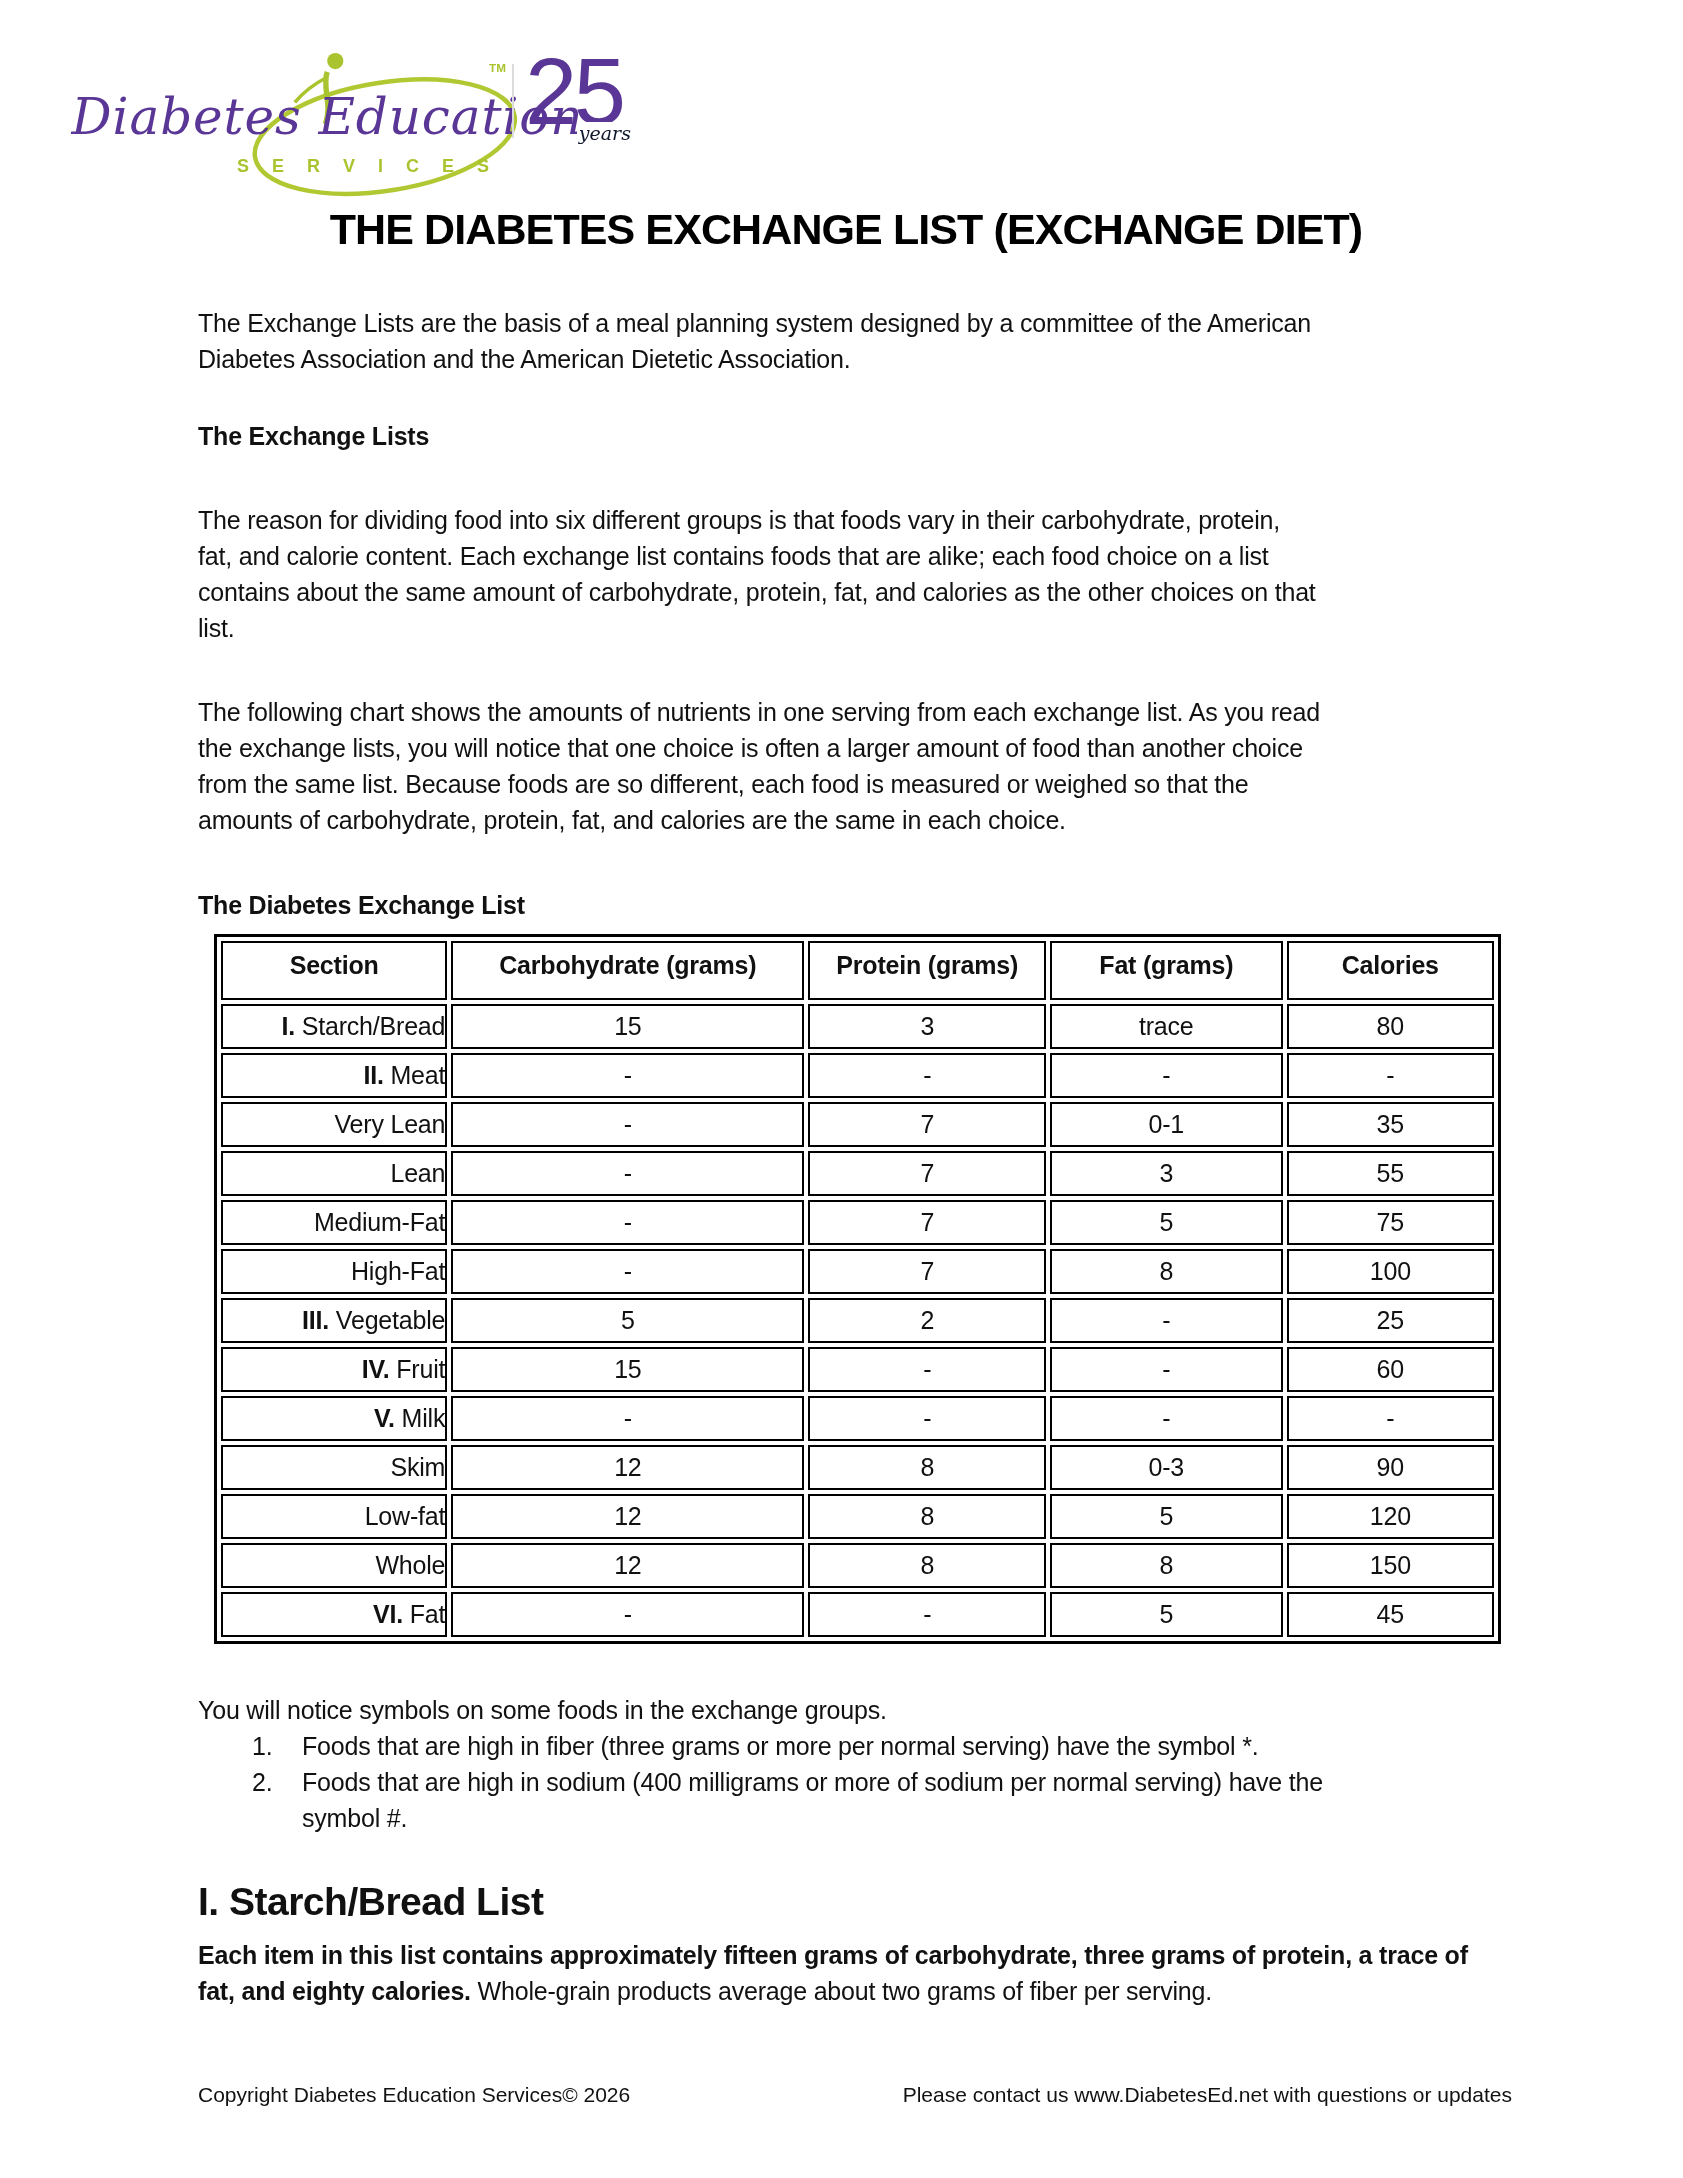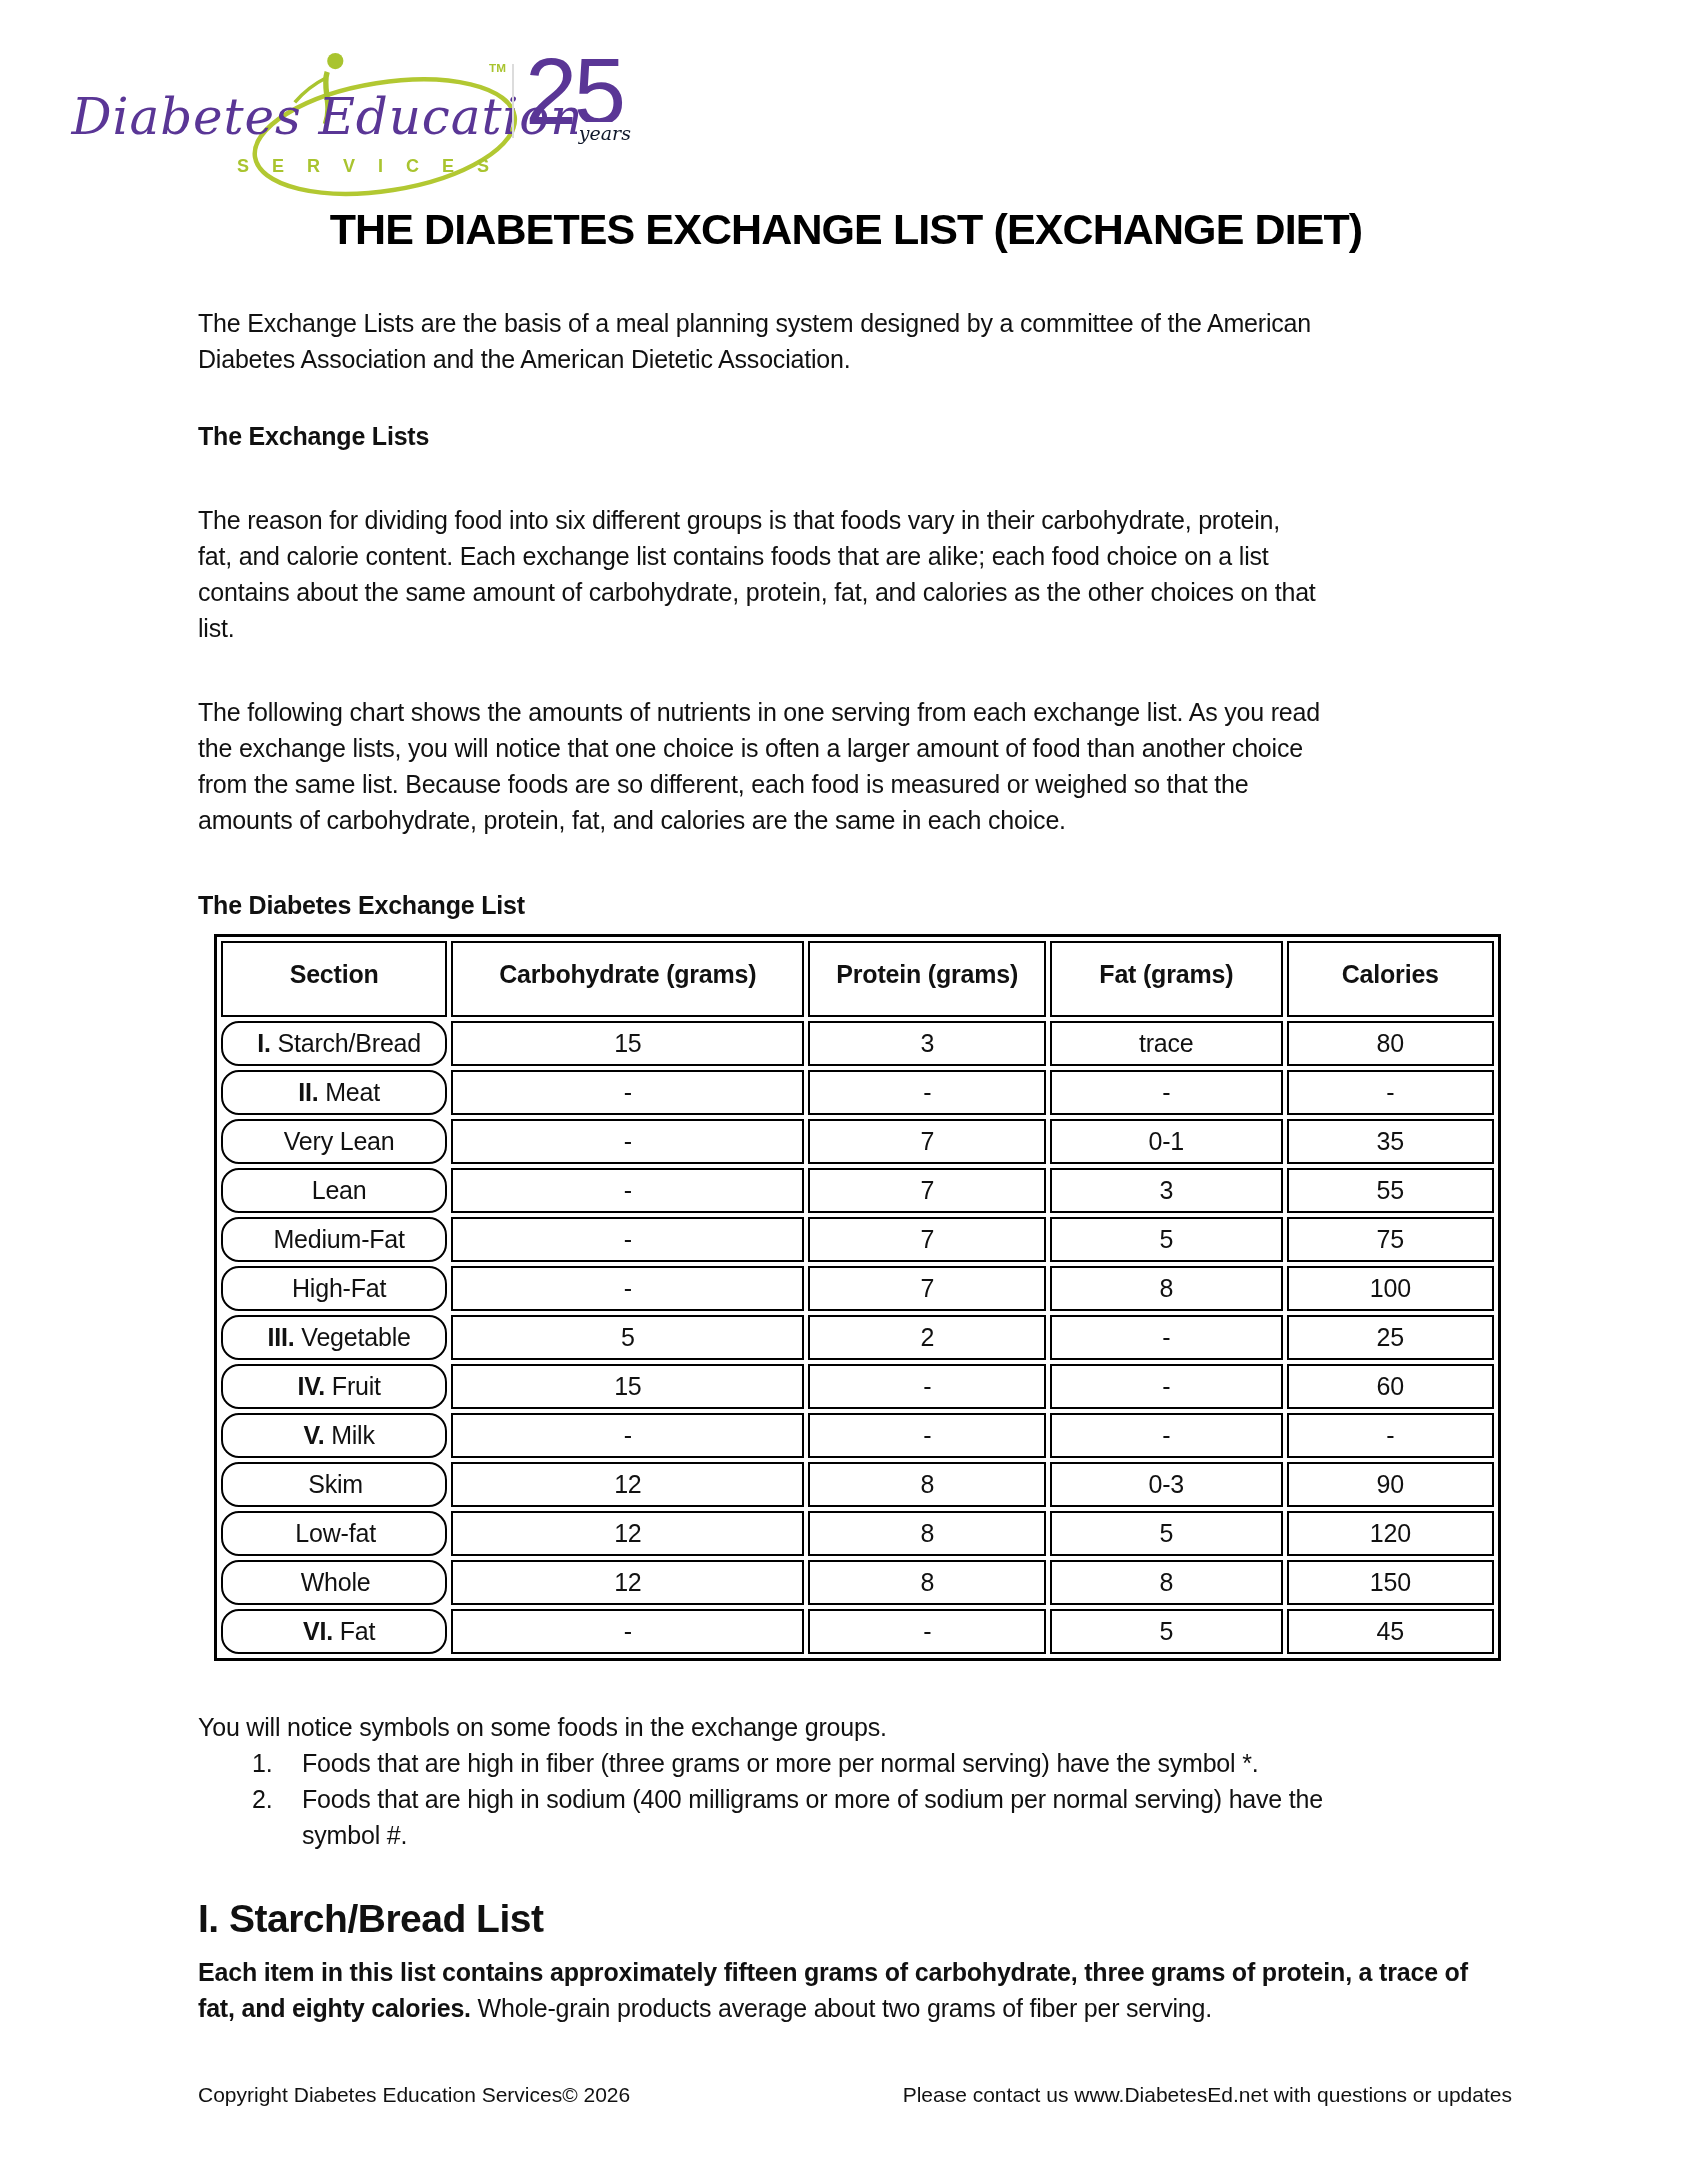--- a/index.html
+++ b/index.html
@@ -64,25 +64,25 @@
     border-spacing:4.5px;
     border:3.6px solid #000;
     background:#fff;
   }
   table.xlist th, table.xlist td {
     border:2.7px solid #000;
     font-size:25px; letter-spacing:-0.2px;
     overflow:hidden; white-space:nowrap;
   }
   table.xlist th {
-    height:76px; font-weight:bold; text-align:center; vertical-align:middle;
+    height:59px; font-weight:bold; text-align:center; vertical-align:middle;
     padding-bottom:9px;
   }
   table.xlist td { height:45px; text-align:center; vertical-align:middle; }
-  table.xlist td.rowlabel { text-align:center; padding-left:10px;border-radius:18px; }
+  table.xlist td.rowlabel { text-align:right; padding-left:10px; }
   table.xlist td.rowlabel.flush { padding-left:3px; }
   table.xlist td.rowlabel .b { font-weight:bold; }
 
   
   .num-list { margin-top:0; }
   .num-item { display:flex; font-size:25px; line-height:36px; letter-spacing:-0.2px; }
   .num-item .num { width:50px; margin-left:54px; flex:none; }
   .num-item .txt { flex:1; }
 
   

